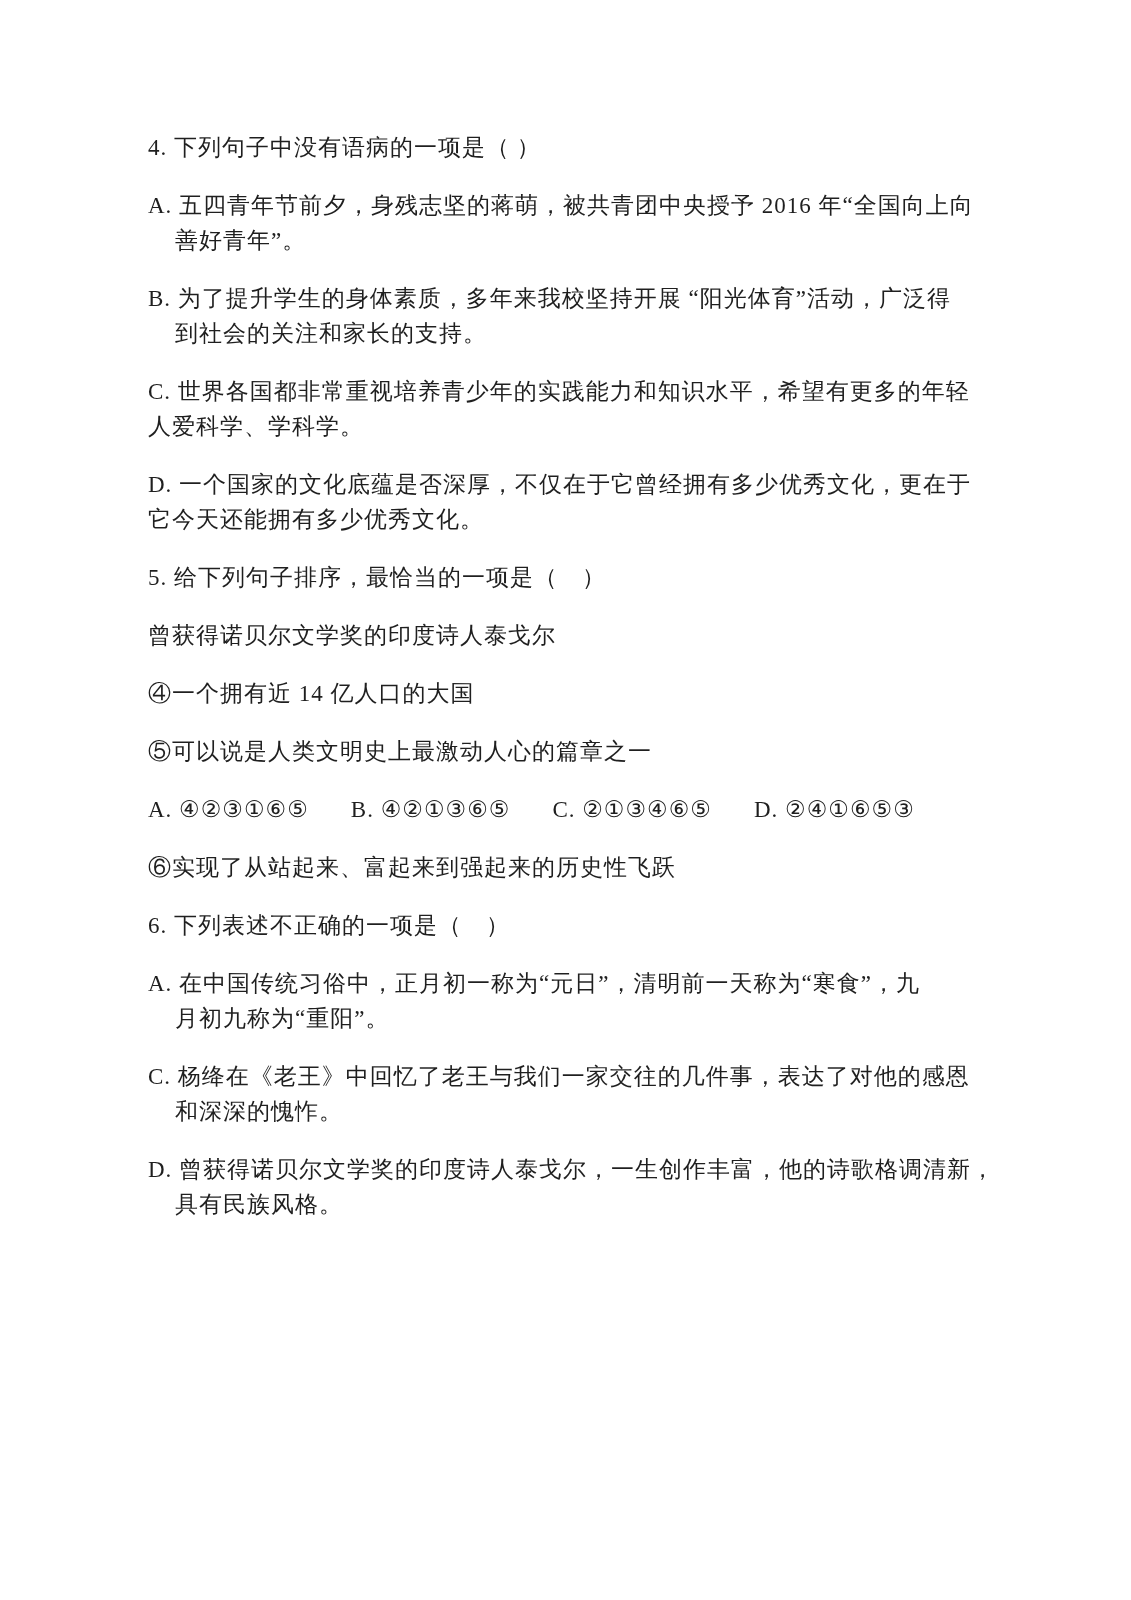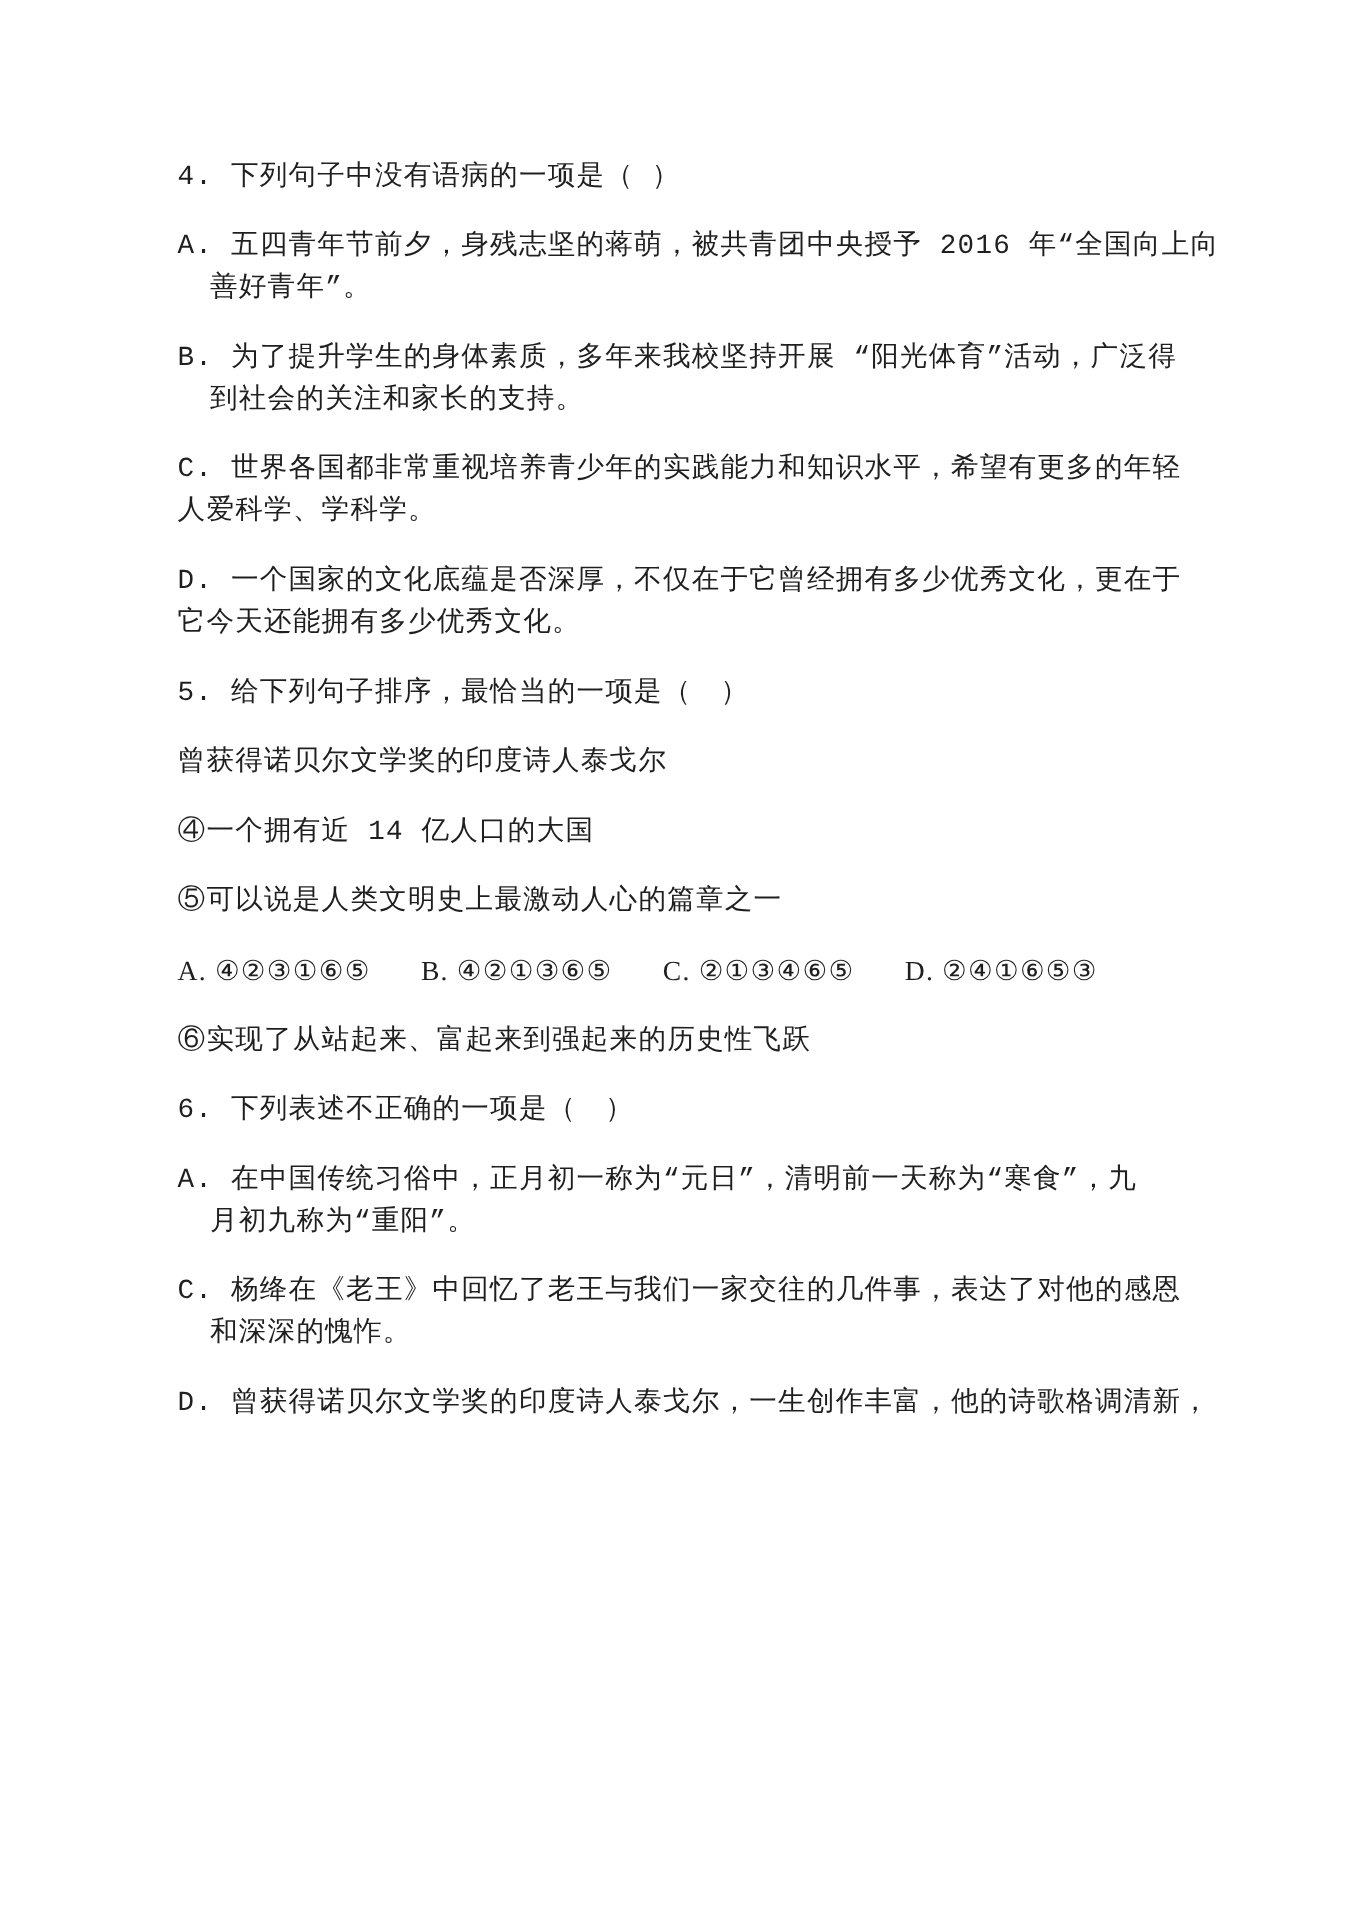--- a/index.html
+++ b/index.html
@@ -22,21 +22,20 @@
     background: #ffffff;
   }
   .para {
     font-size: 23px;
     line-height: 35px;
     letter-spacing: 1px;
     margin: 0 0 23px 0;
   }
   .line {
     white-space: nowrap;
-    font-family: Liberation Mono, monospace;
   }
   .line.indent {
     padding-left: 27px;
   }
   .choices .choice {
     display: inline-block;
     margin-right: 42px;
     white-space: nowrap;
   }
   .choices .choice:last-child {
@@ -89,15 +88,16 @@
       <div class="para">
         <div class="line">A. 在中国传统习俗中，正月初一称为“元日”，清明前一天称为“寒食”，九</div>
         <div class="line indent">月初九称为“重阳”。</div>
       </div>
       <div class="para">
         <div class="line">C. 杨绛在《老王》中回忆了老王与我们一家交往的几件事，表达了对他的感恩</div>
         <div class="line indent">和深深的愧怍。</div>
       </div>
       <div class="para">
         <div class="line">D. 曾获得诺贝尔文学奖的印度诗人泰戈尔，一生创作丰富，他的诗歌格调清新，</div>
+        <div class="line indent">具有民族风格。</div>
       </div>
     </div>
 </main>
 
 </body></html>

